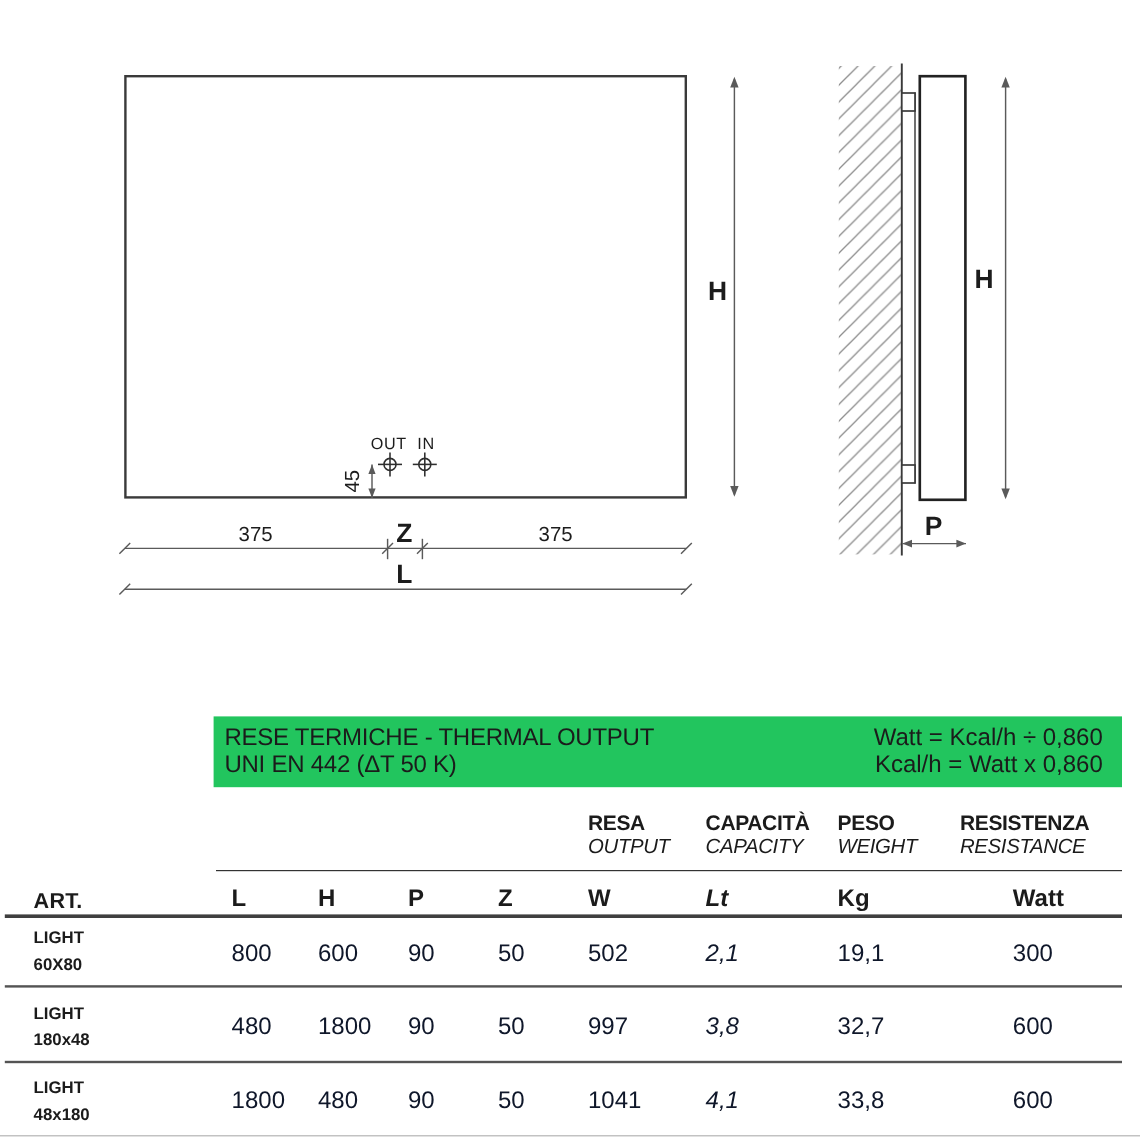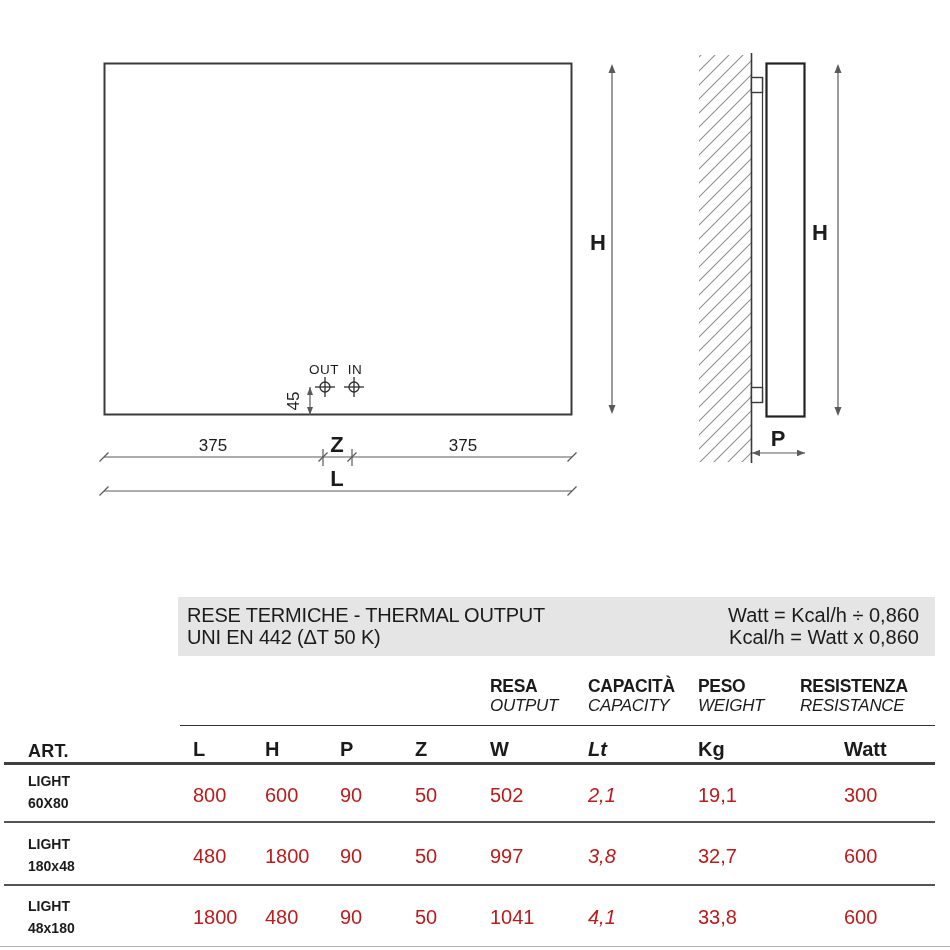--- a/index.html
+++ b/index.html
@@ -10,21 +10,21 @@
   
   .drawing { position:absolute; left:0; top:0; }
   .drawing text { font-family:"Liberation Sans", sans-serif; fill:#1c1c1c; }
   .dim-letter { font-size:22px; font-weight:bold; }
   .dim-num    { font-size:17px; }
   .port-label { font-size:13.5px; letter-spacing:0.5px; }
 
   
   .band {
     position:absolute; left:178px; top:597px; width:757px; height:59px;
-    background:#e5e5e5; box-sizing:border-box; padding:7px 16px 0 9px;
+    background:#22c55e; box-sizing:border-box; padding:7px 16px 0 9px;
     display:flex; justify-content:space-between;
   }
   .band-l1 { font-size:20px; line-height:22px; letter-spacing:-0.2px; }
   .band-l2 { font-size:20px; line-height:22px; font-weight:normal; letter-spacing:-0.2px; }
   .band-right { text-align:right;margin-left:23px; }
   .band-f  { font-size:20px; line-height:22px; }
 
   
   .group { position:absolute; top:676px; }
   .group .it { display:block; font-weight:bold; font-size:17.5px; line-height:20px; letter-spacing:-0.3px; }
@@ -35,21 +35,21 @@
   .c4 { left:415px; } .c5 { left:490px; } .c6 { left:588px;font-style:italic; } .c7 { left:698px; }
   .c8 { left:844px; }
   .g1 { left:193px; } .g2 { left:490px; } .g3 { left:588px; } .g4 { left:698px; } .g5 { left:800px; }
 
   
   .colhead { position:absolute; top:738px; font-weight:bold; font-size:20px; }
   .art-head { top:741px; font-size:18px; letter-spacing:0.2px; }
 
   .rowname { position:absolute; font-weight:bold; font-size:14px; line-height:22px; }
   .rowname span { display:block; }
-  .val { position:absolute; font-size:20px; color:#b91c1c; }
+  .val { position:absolute; font-size:20px; color:#0f172a; }
 
   .r1n { top:770px; } .r2n { top:833px; } .r3n { top:895px; }
   .r1  { top:784px; } .r2  { top:845px; } .r3  { top:906px; }
 
   
   .rule { position:absolute; font-size:0; line-height:0; }
   .rule-groups { left:180px; top:725px; width:755px; border-top:1.5px solid #333333; }
   .rule-head   { left:4px;  top:762px; width:931px; border-top:3.5px solid #3f3f3f; }
   .rule-sep1   { left:4px;  top:821px; width:931px; border-top:2.5px solid #545454; }
   .rule-sep2   { left:4px;  top:884px; width:931px; border-top:2.5px solid #545454; }

